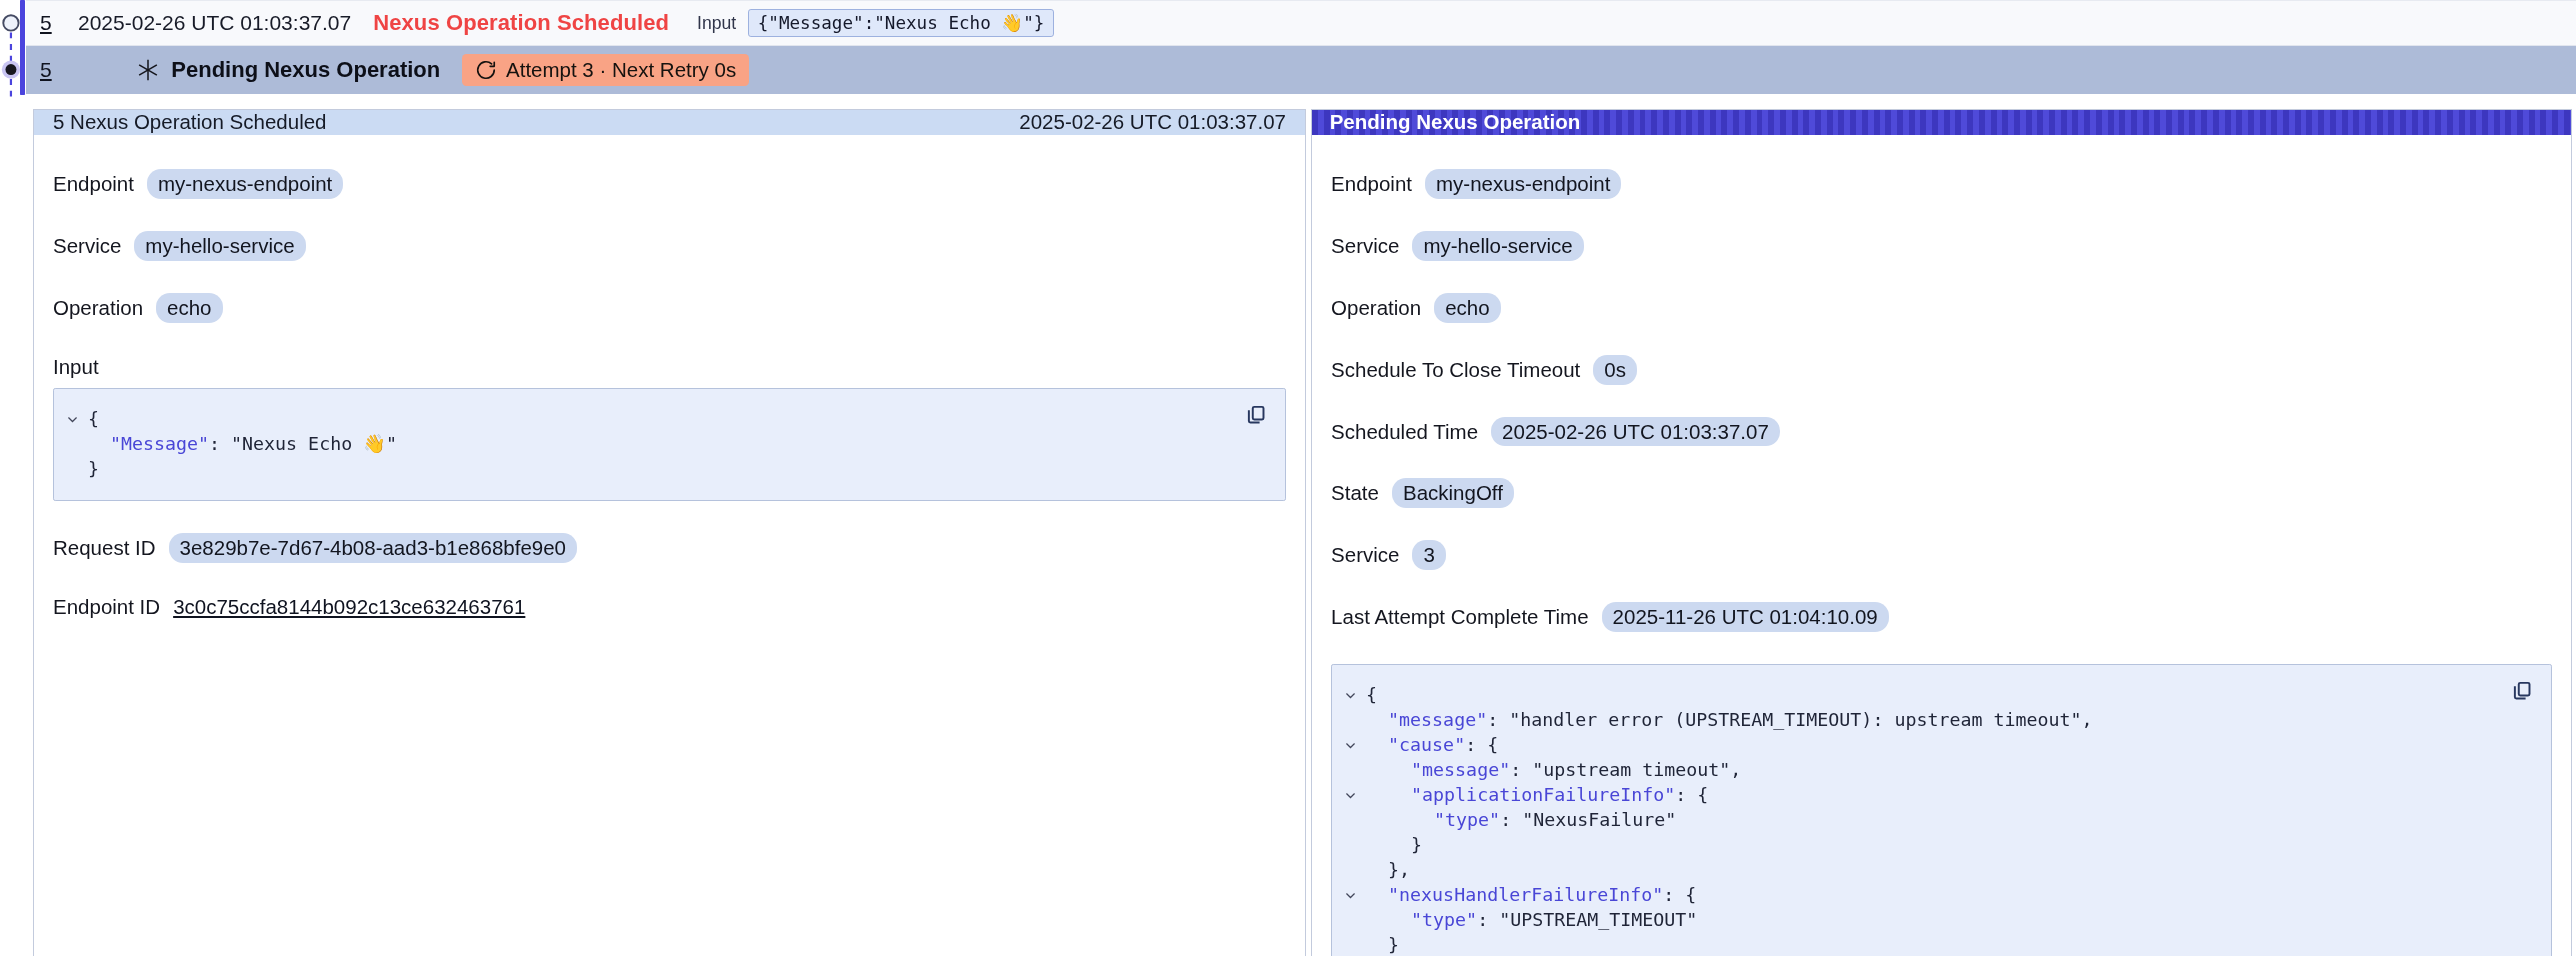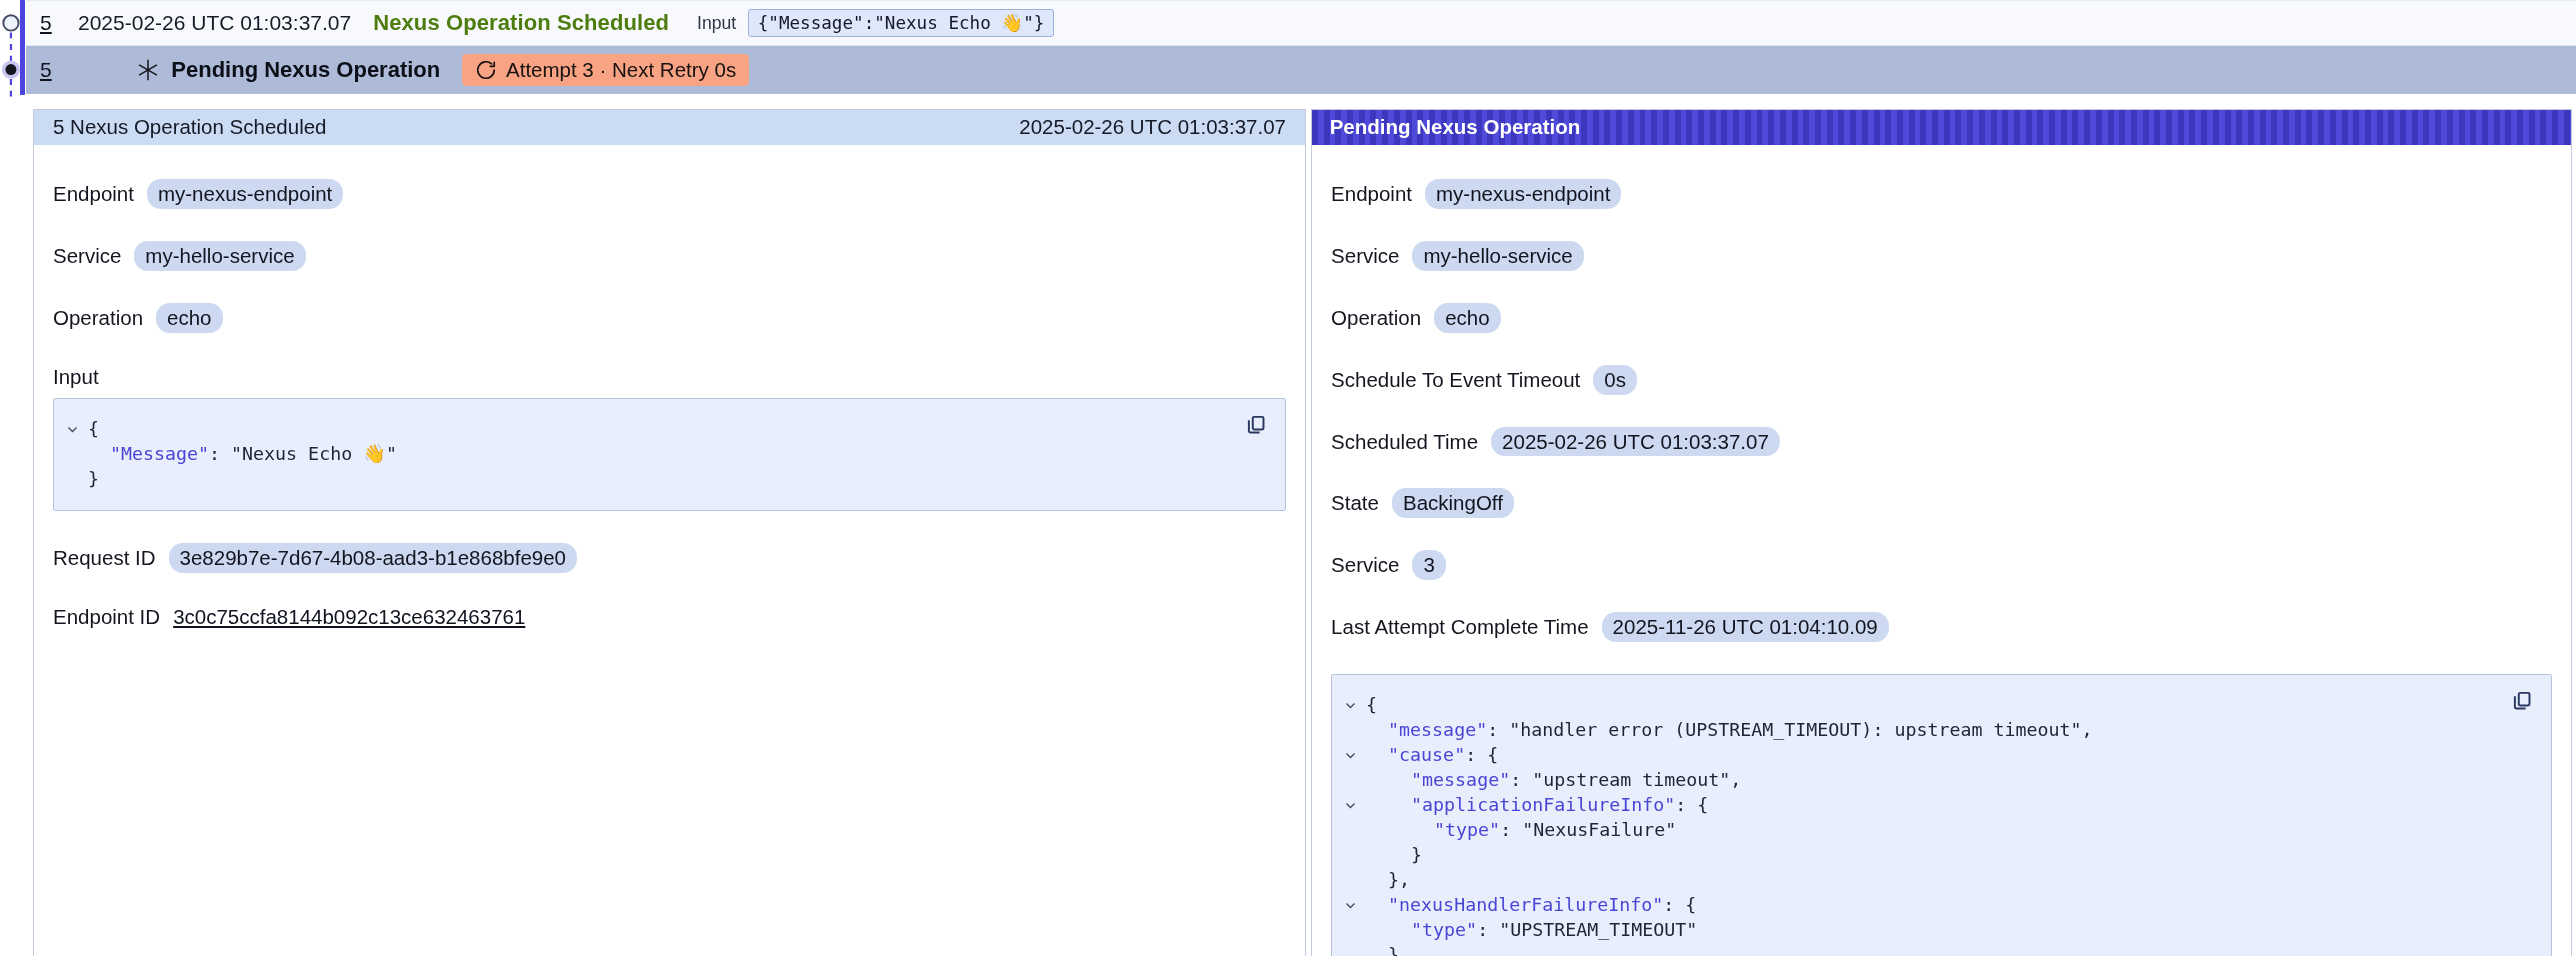--- a/index.html
+++ b/index.html
@@ -10,34 +10,34 @@
   
   .rail{position:absolute;left:0;top:0;width:35px;height:110px;}
   .rail-bar{position:absolute;left:20px;top:0;width:5.1px;height:95px;background:#4b44dd;border-radius:0.7px;}
   
   .rows{margin-left:26px;}
   .event-row{display:flex;align-items:center;}
   .row1{height:44px;background:#f8f9fc;border-top:1.5px solid #e7eaf1;border-bottom:1.5px solid #e1e5ee;}
   .row2{height:48px;background:#adbbd8;}
   .eid{margin-left:14px;min-width:19px;font-size:21px;color:#10131f;text-decoration:underline;cursor:pointer;}
   .ets{margin-left:19px;font-size:21px;color:#181b28;}
-  .etitle{margin-left:22px;font-size:22px;font-weight:700;color:#4d7c0f;letter-spacing:0.1px;}
+  .etitle{margin-left:22px;font-size:22px;font-weight:700;color:#ef4444;letter-spacing:0.1px;}
   .input-label{margin-left:28px;font-size:17.6px;color:#30354a;}
   .input-chip{margin-left:11.7px;font-family:"DejaVu Sans Mono",monospace;font-size:17.6px;color:#14182a;
     background:#dfe8fa;border:1.1px solid #9db1df;border-radius:2.9px;padding:2.9px 8.8px;}
   .aster{margin-left:76px;display:inline-flex;}
   .etitle2{margin-left:10.3px;font-size:22px;font-weight:700;color:#0d0f18;}
   .retry-badge{margin-left:22px;display:inline-flex;align-items:center;gap:8.8px;background:#f9a385;
     border-radius:4.4px;padding:4.4px 13px;font-size:20.5px;color:#15120f;}
   
   .panels{display:flex;gap:5.1px;margin:14.6px 0 0 33px;height:864px;}
   .panel{box-sizing:border-box;border:1.5px solid #c3cbdd;background:#fff;overflow:hidden;}
   .panel.left{width:1273px;}
   .panel.right{width:1261px;}
-  .ph{height:35px;display:flex;align-items:center;font-size:20.5px;}
+  .ph{height:25px;display:flex;align-items:center;font-size:20.5px;}
   .ph-left{background:#cbdbf3;color:#151a26;justify-content:space-between;padding:0 19px;}
   .ph-right{background:repeating-linear-gradient(90deg,#3d37bf 0 5.9px,#4f4ad9 5.9px 11.7px);
     color:#ffffff;font-weight:600;padding:0 17.6px;}
   .pbody{padding:2.9px 19px 22px 19px;}
   .field{display:flex;align-items:center;margin:32px 0;}
   .flabel{font-size:20.5px;color:#14161f;margin-right:13px;white-space:nowrap;}
   .fbadge{font-size:20.5px;color:#12151f;background:#ccd9f0;border-radius:14px;padding:2.9px 11px;white-space:nowrap;}
   .flink{font-size:20.5px;color:#0f1320;text-decoration:underline;cursor:pointer;white-space:nowrap;}
   .code-label{font-size:20.5px;margin:22px 0 8.8px 0;color:#14161f;}
   .codeblock{position:relative;background:#e8eefb;border:1.5px solid #b5c2dc;border-radius:2.2px;
@@ -163,21 +163,21 @@
           </div>
           <div class="field">
             <span class="flabel">Service</span>
             <span class="fbadge">my-hello-service</span>
           </div>
           <div class="field">
             <span class="flabel">Operation</span>
             <span class="fbadge">echo</span>
           </div>
           <div class="field">
-            <span class="flabel">Schedule To Event Timeout</span>
+            <span class="flabel">Schedule To Close Timeout</span>
             <span class="fbadge">0s</span>
           </div>
           <div class="field">
             <span class="flabel">Scheduled Time</span>
             <span class="fbadge">2025-02-26 UTC 01:03:37.07</span>
           </div>
           <div class="field">
             <span class="flabel">State</span>
             <span class="fbadge">BackingOff</span>
           </div>

